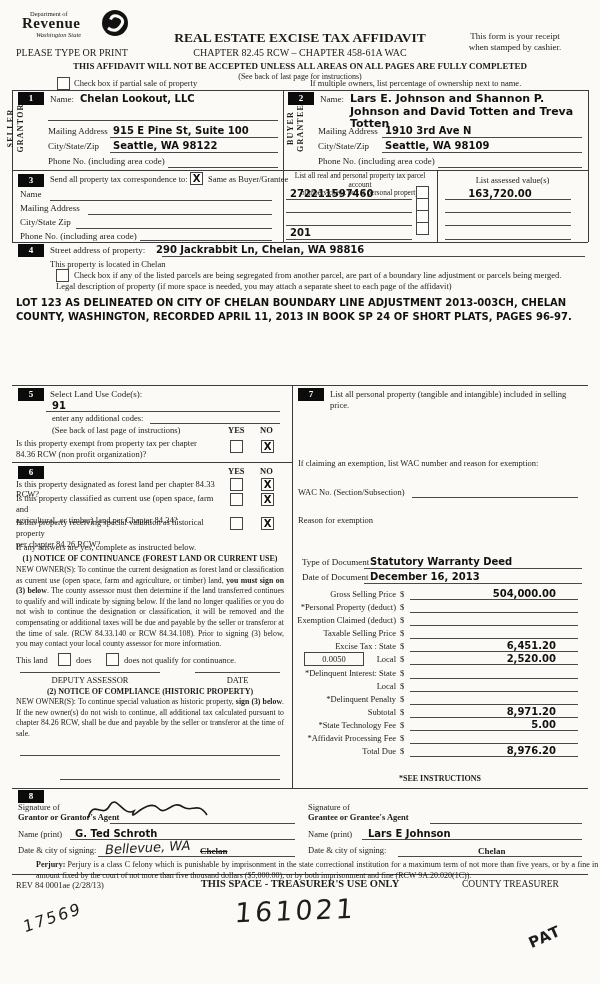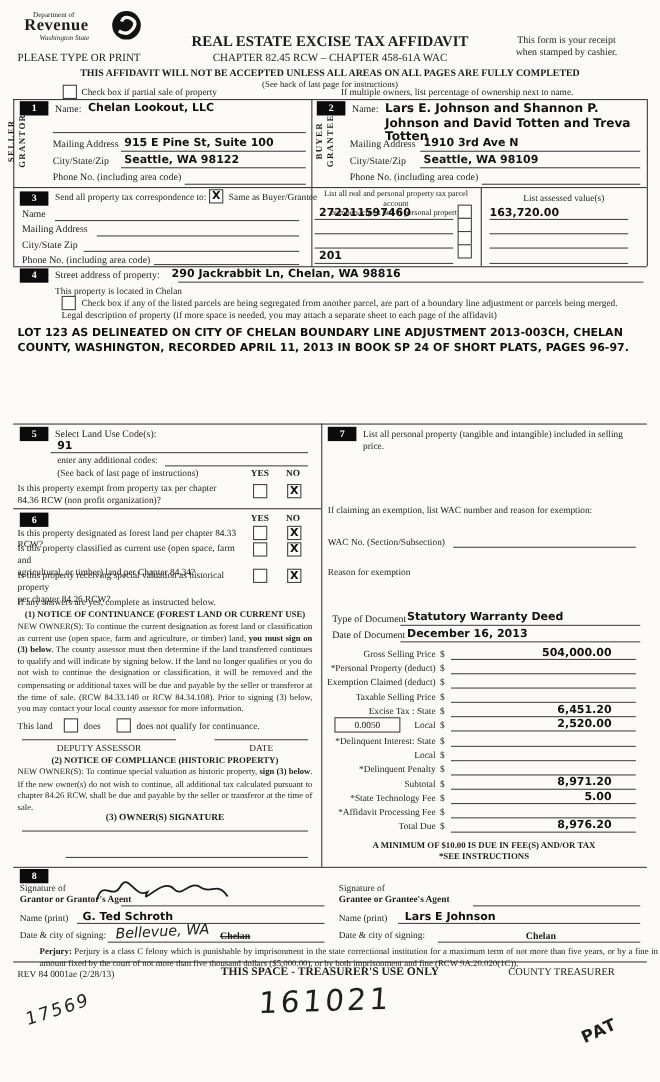--- a/index.html
+++ b/index.html
@@ -119,21 +119,21 @@
   <div class="ul" style="left:286px;top:212px;width:126px;"></div>
   <div class="ul" style="left:286px;top:225px;width:126px;"></div>
   <div class="abs val s10" style="left:290px;top:227px;">201</div>
   <div class="ul" style="left:286px;top:239px;width:126px;"></div>
   <span class="cb" style="left:416px;top:186px;"></span>
   <span class="cb" style="left:416px;top:198px;"></span>
   <span class="cb" style="left:416px;top:210px;"></span>
   <span class="cb" style="left:416px;top:222px;"></span>
 
   <div class="abs ctr s85" style="left:440px;top:175px;width:145px;">List assessed value(s)</div>
-  <div class="abs val s10" style="left:445px;top:188px;width:110px;text-align:left;">163,720.00</div>
+  <div class="abs val s10" style="left:445px;top:188px;width:110px;text-align:center;">163,720.00</div>
   <div class="ul" style="left:445px;top:199px;width:126px;"></div>
   <div class="ul" style="left:445px;top:212px;width:126px;"></div>
   <div class="ul" style="left:445px;top:225px;width:126px;"></div>
   <div class="ul" style="left:445px;top:239px;width:126px;"></div>
 
   <div class="numbox" style="left:18px;top:244px;">4</div>
   <div class="abs s9" style="left:50px;top:245px;">Street address of property:</div>
   <div class="abs val s10" style="left:156px;top:244px;">290 Jackrabbit Ln, Chelan, WA 98816</div>
   <div class="ul" style="left:162px;top:256px;width:423px;"></div>
   <div class="abs s85" style="left:50px;top:259px;">This property is located in Chelan</div>
@@ -187,21 +187,20 @@
   <span class="cb" style="left:106px;top:653px;"></span>
   <div class="abs s85" style="left:124px;top:655px;">does not qualify for continuance.</div>
   <div class="ul" style="left:20px;top:672px;width:140px;"></div>
   <div class="ul" style="left:195px;top:672px;width:85px;"></div>
   <div class="abs s85 ctr" style="left:20px;top:675px;width:140px;">DEPUTY ASSESSOR</div>
   <div class="abs s85 ctr" style="left:195px;top:675px;width:85px;">DATE</div>
   <div class="abs b ctr s8" style="left:14px;top:687px;width:272px;">(2) NOTICE OF COMPLIANCE (HISTORIC PROPERTY)</div>
   <div class="abs para" style="left:16px;top:697px;width:268px;">
     <span>NEW OWNER(S): To continue special valuation as historic property, </span><span class="b">sign (3) below</span><span>.  If the new owner(s) do not wish to continue, all additional tax calculated pursuant to chapter 84.26 RCW, shall be due and payable by the seller or transferor at the time of sale.</span>
   </div>
-  <div class="abs b ctr s85" style="left:14px;top:737px;width:272px;">(3) OWNER(S) SIGNATURE</div>
   <div class="ul" style="left:20px;top:755px;width:260px;"></div>
   <div class="ul" style="left:60px;top:779px;width:220px;"></div>
 
   <div class="numbox" style="left:298px;top:388px;">7</div>
   <div class="abs s85" style="left:298px;top:458px;width:280px;">If claiming an exemption, list WAC number and reason for exemption:</div>
   <div class="abs s85" style="left:330px;top:389px;width:248px;line-height:11px;">List all personal property (tangible and intangible) included in selling price.</div>
   <div class="abs s85" style="left:298px;top:487px;">WAC No. (Section/Subsection)</div>
   <div class="ul" style="left:412px;top:497px;width:166px;"></div>
   <div class="abs s85" style="left:298px;top:515px;">Reason for exemption</div>
 
@@ -284,21 +283,20 @@
     <span class="abs s85" style="left:108px;top:1px;">$</span>
     <span class="ul" style="left:118px;top:11px;width:168px;"></span>
     <span class="abs val s10" style="right:32px;top:0;"></span>
   </div>
   <div class="abs" style="left:292px;top:745px;width:296px;height:13px;">
     <span class="abs s85" style="right:192px;top:1px;">Total Due</span>
     <span class="abs s85" style="left:108px;top:1px;">$</span>
     <span class="ul" style="left:118px;top:11px;width:168px;"></span>
     <span class="abs val s10" style="right:32px;top:0;">8,976.20</span>
   </div>
-  <div class="abs b ctr s8" style="left:296px;top:764px;width:288px;">A MINIMUM OF $10.00 IS DUE IN FEE(S) AND/OR TAX</div>
   <div class="abs b ctr s8" style="left:296px;top:774px;width:288px;">*SEE INSTRUCTIONS</div>
 
   <div class="numbox" style="left:18px;top:790px;">8</div>
   <div class="abs s85" style="left:18px;top:802px;">Signature of</div>
   <div class="abs b s85" style="left:18px;top:812px;">Grantor or Grantor's Agent</div>
   <svg class="abs" style="left:82px;top:792px;" width="130" height="32">
     <path d="M6 26 C 12 6, 20 28, 28 13 C 35 2, 41 25, 52 19 C 45 33, 66 5, 76 16 C 84 25, 90 7, 101 15 C 110 21, 116 9, 125 23" stroke="#1b1b1b" stroke-width="1.6" fill="none"></path>
   </svg>
   <div class="ul" style="left:110px;top:823px;width:185px;"></div>
   <div class="abs s85" style="left:18px;top:829px;">Name (print)</div>

